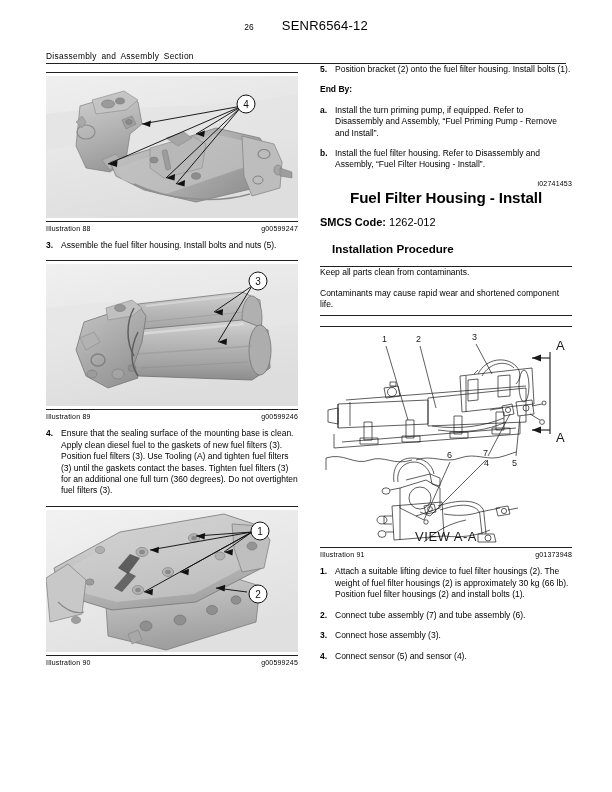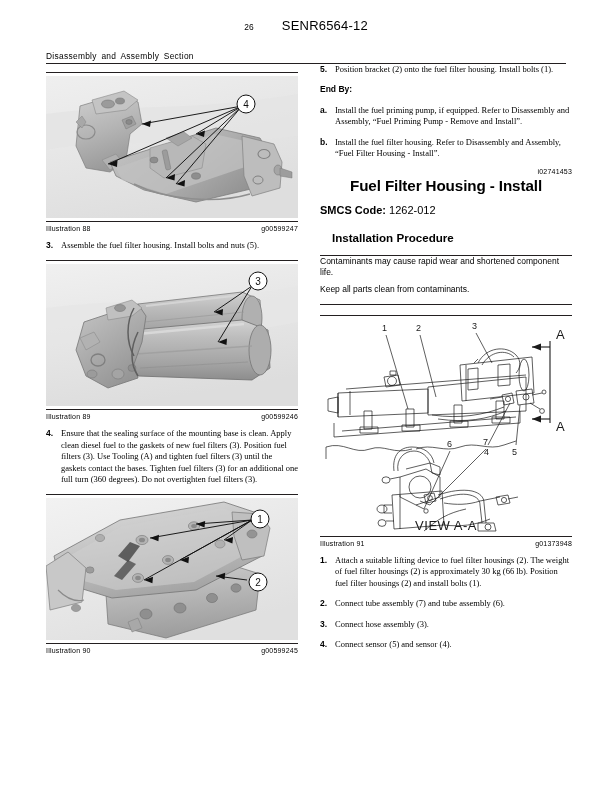--- a/index.html
+++ b/index.html
@@ -67,21 +67,21 @@
     display: flex;
     font-size: 8.5px;
     line-height: 11.4px;
     margin-bottom: 9px;
   }
   .li-num {
     font-weight: bold;
     width: 15px;
     flex: 0 0 15px;
   }
-  .li-body { flex: 1 1 auto; font-family: Liberation Serif, serif; }
+  .li-body { flex: 1 1 auto; }
 
   .subhead-bold {
     font-size: 8.5px;
     font-weight: bold;
     line-height: 11.4px;
     margin-bottom: 9px;
   }
 
   h1.section-title {
     font-size: 15.2px;
@@ -425,43 +425,43 @@
 
     <div class="li">
       <span class="li-num">5.</span>
       <span class="li-body">Position bracket (2) onto the fuel filter housing. Install bolts (1).</span>
     </div>
 
     <div class="subhead-bold">End By:</div>
 
     <div class="li">
       <span class="li-num">a.</span>
-      <span class="li-body">Install the fuel priming pump, if equipped. Refer to Disassembly and Assembly, “Fuel Priming Pump - Remove and Install”.</span>
+      <span class="li-body">Install the turn priming pump, if equipped. Refer to Disassembly and Assembly, “Fuel Priming Pump - Remove and Install”.</span>
     </div>
 
     <div class="li">
       <span class="li-num">b.</span>
       <span class="li-body">Install the fuel filter housing. Refer to Disassembly and Assembly, “Fuel Filter Housing - Install”.</span>
     </div>
 
     <div class="mediacode">i02741453</div>
 
     <h1 class="section-title">Fuel Filter Housing - Install</h1>
 
     <div class="smcs">
       <b>SMCS Code:</b>
       <span>1262-012</span>
     </div>
 
     <h2 class="sub-title">Installation Procedure</h2>
 
     <div class="notice-wrap">
       <div class="notice-rule"></div>
+      <div class="notice-body">Keep all parts clean from contaminants.</div>
       <div class="notice-body last">Contaminants may cause rapid wear and shortened component life.</div>
-      <div class="notice-body">Keep all parts clean from contaminants.</div>
       <div class="notice-rule"></div>
     </div>
 
     <div class="figure">
       <div class="fig-rule-top"></div>
       <div class="line-art">
         <svg width="252" height="214" viewBox="0 0 252 214">
           <g fill="none" stroke="#1a1a1a" stroke-width="0.7" stroke-linejoin="round">
 
             <path d="M18 74 L108 70 L108 94 L18 98 Z"></path>

